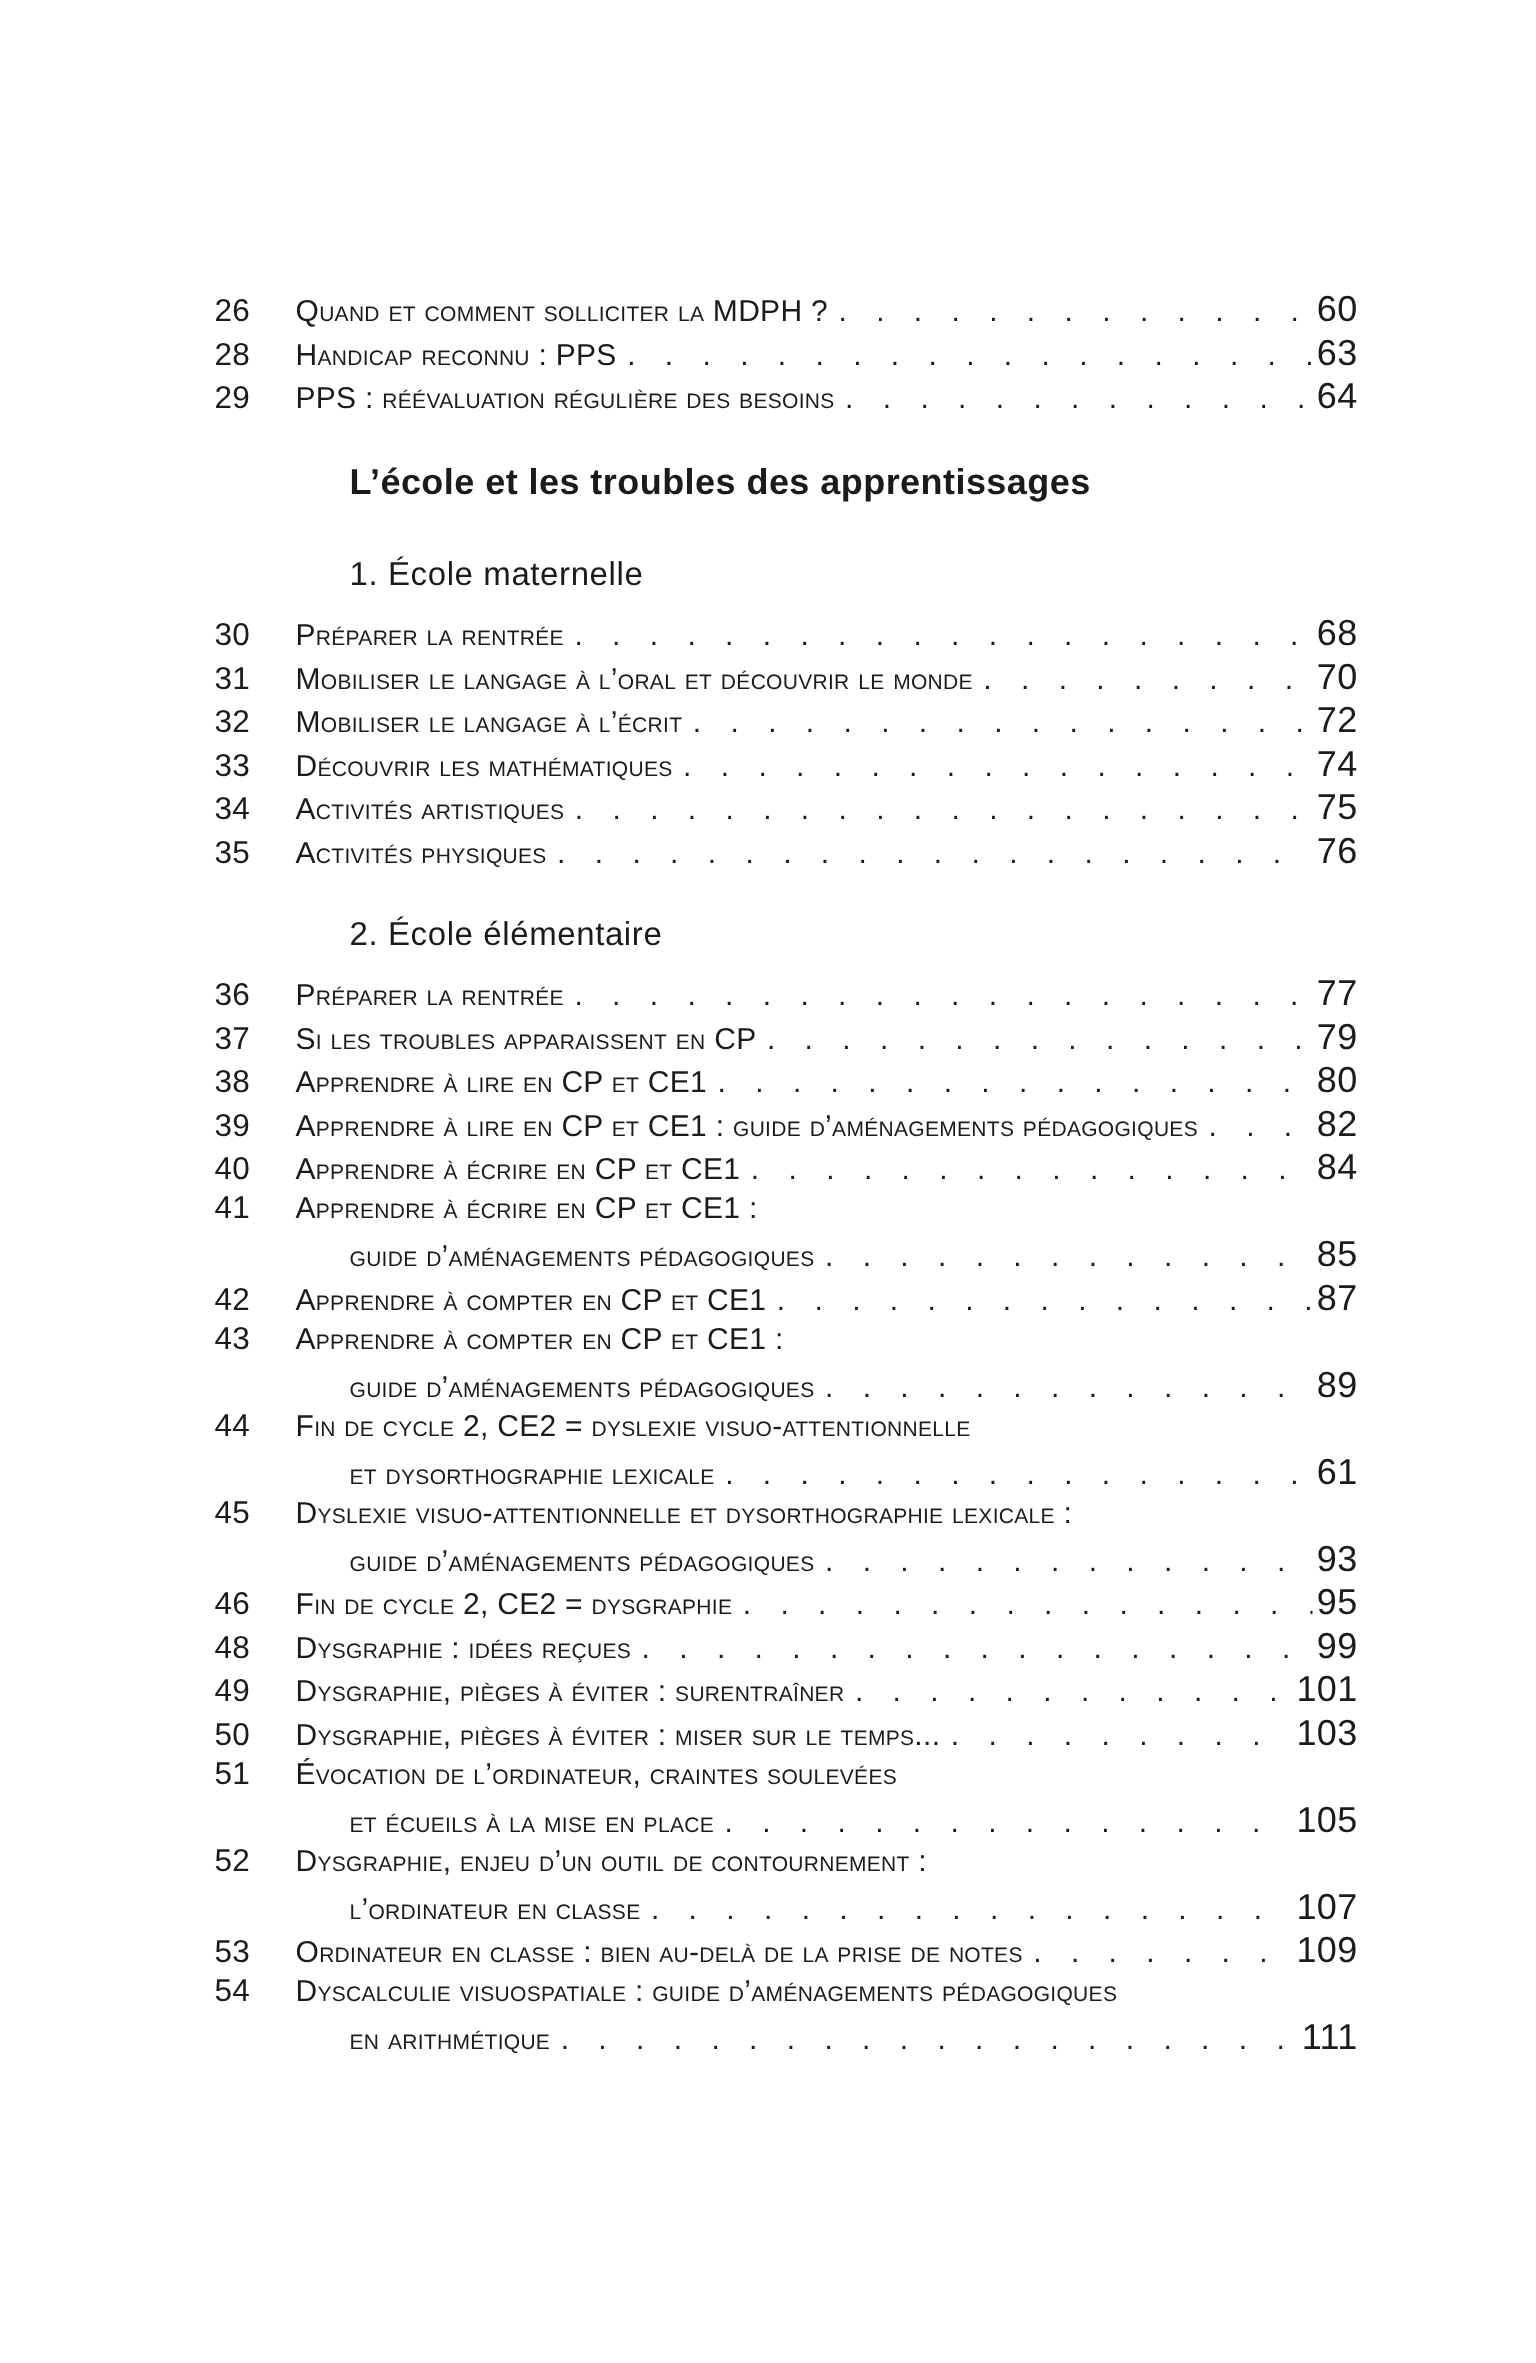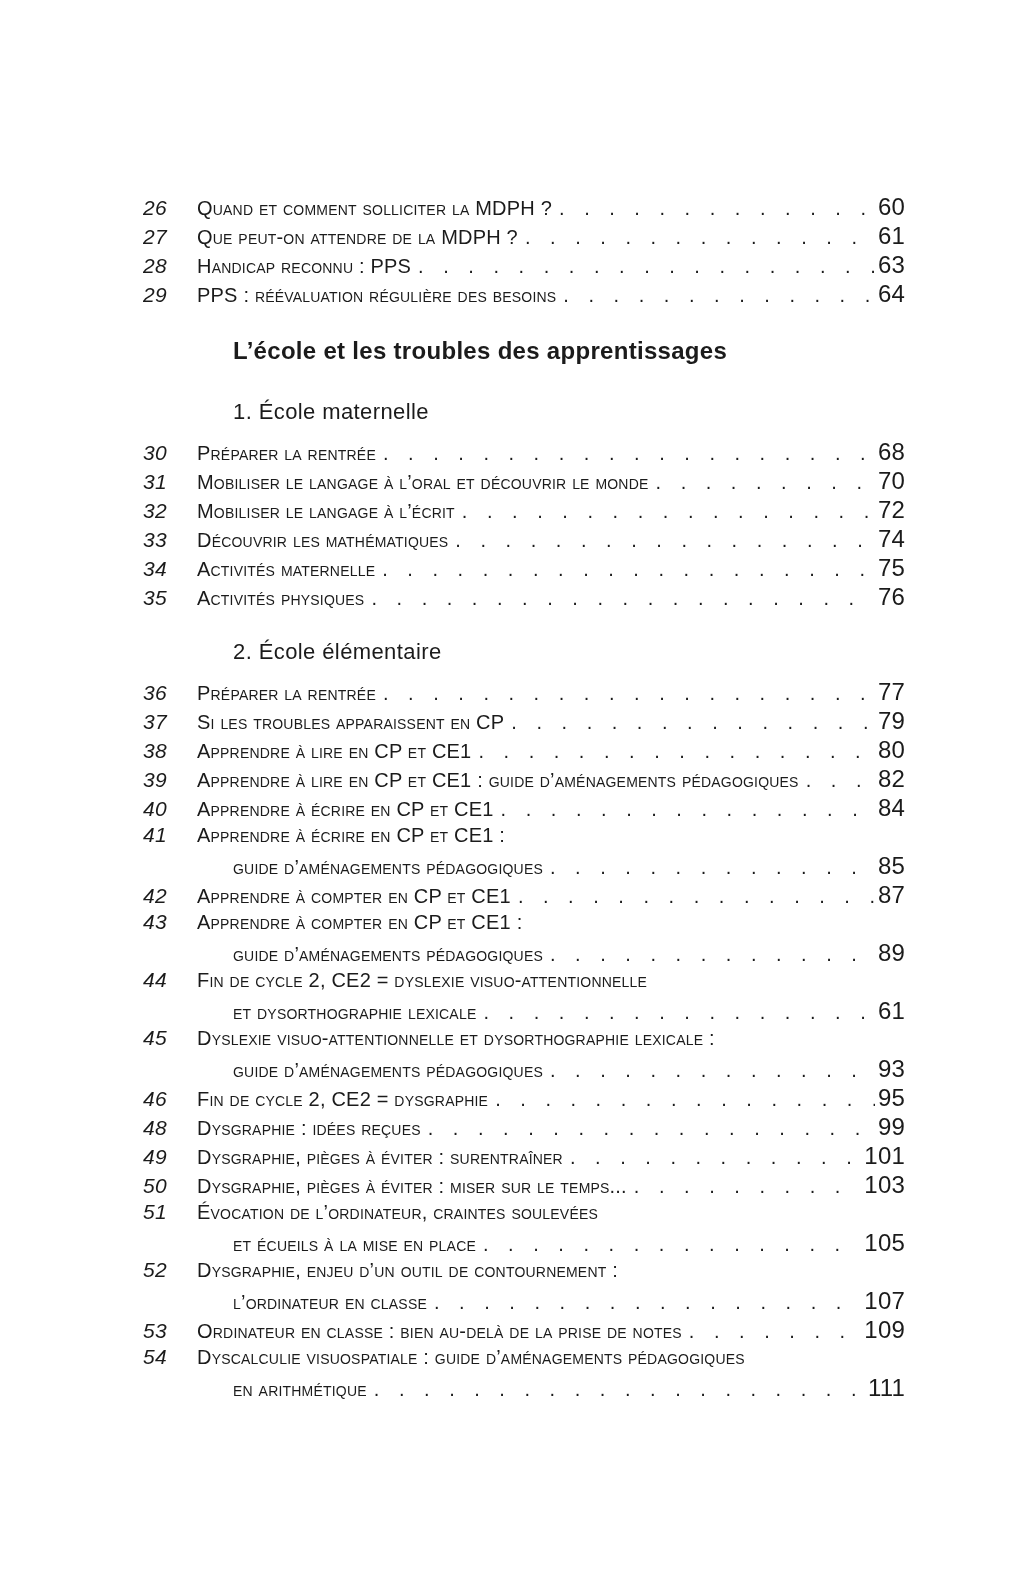--- a/index.html
+++ b/index.html
@@ -30,21 +30,20 @@
     font-size: 20px;
     font-variant: small-caps;
     letter-spacing: 0.2px;
     overflow: hidden;
     white-space: nowrap;
   }
   .num {
     flex: 0 0 54px;
     font-variant: normal;
     font-size: 21px;
-    font-style: italic;
   }
   .cont .title { padding-left: 36px; }
   .title {
     flex: 0 0 auto;
     padding-right: 3px;
   }
   .dots {
     flex: 1 1 0;
     min-width: 0;
     overflow: hidden;
@@ -85,26 +84,20 @@
   <main class="toc">
 
     <div class="entries">
         <div class="row">
           <span class="num">26</span>
           <span class="title">Quand et comment solliciter la MDPH ?</span>
           <span class="dots"></span>
           <span class="pg">60</span>
         </div>
         <div class="row">
-          <span class="num">27</span>
-          <span class="title">Que peut-on attendre de la MDPH ?</span>
-          <span class="dots"></span>
-          <span class="pg">61</span>
-        </div>
-        <div class="row">
           <span class="num">28</span>
           <span class="title">Handicap reconnu : PPS</span>
           <span class="dots"></span>
           <span class="pg">63</span>
         </div>
         <div class="row">
           <span class="num">29</span>
           <span class="title">PPS : réévaluation régulière des besoins</span>
           <span class="dots"></span>
           <span class="pg">64</span>
@@ -135,21 +128,21 @@
           <span class="pg">72</span>
         </div>
         <div class="row">
           <span class="num">33</span>
           <span class="title">Découvrir les mathématiques</span>
           <span class="dots"></span>
           <span class="pg">74</span>
         </div>
         <div class="row">
           <span class="num">34</span>
-          <span class="title">Activités maternelle</span>
+          <span class="title">Activités artistiques</span>
           <span class="dots"></span>
           <span class="pg">75</span>
         </div>
         <div class="row">
           <span class="num">35</span>
           <span class="title">Activités physiques</span>
           <span class="dots"></span>
           <span class="pg">76</span>
         </div>
       </div>

